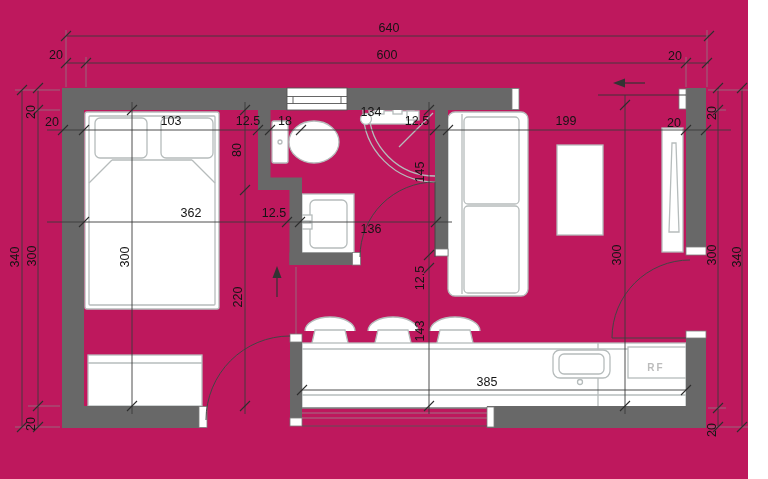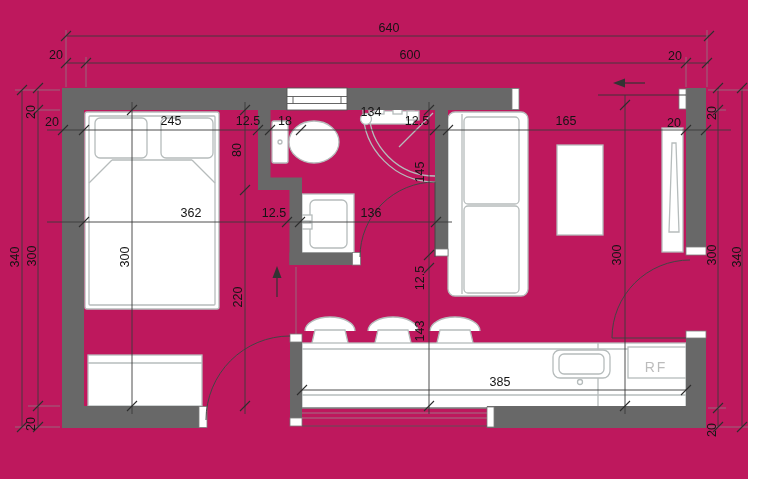--- a/index.html
+++ b/index.html
@@ -2,22 +2,22 @@
 <html><head>
 <meta charset="utf-8">
 <style>
   html,body{margin:0;padding:0;background:#fff;}
   .stage{position:relative;width:748px;height:479px;background:#be185d;overflow:hidden;
          font-family:"Liberation Sans",sans-serif;}
   svg{position:absolute;left:0;top:0;}
   .dim{position:absolute;font-size:12.5px;line-height:1;color:#141414;
        transform:translate(-50%,-50%);white-space:nowrap;}
   .dim.v{transform:translate(-50%,-50%) rotate(-90deg);}
-  .rf{position:absolute;font-size:14px;letter-spacing:2px;color:#bcbcbc;
-      transform:translate(-50%,-50%);}
+  .rf{position:absolute;font-size:10px;letter-spacing:2px;color:#bcbcbc;
+      transform:translate(-50%,-50%);font-weight:bold;}
 </style>
 </head>
 <body>
 
 <div class="stage">
 
 <svg width="768" height="479" viewBox="0 0 768 479">
 
   <g fill="#ffffff" stroke="#b6bcbc" stroke-width="1.3">
 
@@ -210,37 +210,37 @@
     M737,93 l10,-10 M737,432 l10,-10
     M127,115 l10,-10 M127,411 l10,-10
     M240,115 l10,-10 M240,195 l10,-10 M240,411 l10,-10
     M424,115 l10,-10 M424,260 l10,-10 M424,273 l10,-10 M424,411 l10,-10
     M620,110 l10,-10 M620,411 l10,-10
     M297,395 l10,-10 M681,395 l10,-10"></path>
 </svg>
 
 <span class="dim" style="left:389px;top:28px">640</span>
 <span class="dim" style="left:56px;top:55px">20</span>
-<span class="dim" style="left:410px;top:55px">600</span>
+<span class="dim" style="left:387px;top:55px">600</span>
 <span class="dim" style="left:675px;top:56px">20</span>
 
 <span class="dim" style="left:52px;top:122px">20</span>
-<span class="dim" style="left:171px;top:121px">245</span>
+<span class="dim" style="left:171px;top:121px">103</span>
 <span class="dim" style="left:248px;top:121px">12.5</span>
 <span class="dim" style="left:285px;top:121px">18</span>
 <span class="dim" style="left:371px;top:112px">134</span>
 <span class="dim" style="left:417px;top:121px">12.5</span>
-<span class="dim" style="left:566px;top:121px">165</span>
+<span class="dim" style="left:566px;top:121px">199</span>
 <span class="dim" style="left:674px;top:123px">20</span>
 
 <span class="dim" style="left:191px;top:213px">362</span>
 <span class="dim" style="left:274px;top:213px">12.5</span>
-<span class="dim" style="left:371px;top:213px">136</span>
-
-<span class="dim" style="left:500px;top:382px">385</span>
+<span class="dim" style="left:371px;top:229px">136</span>
+
+<span class="dim" style="left:487px;top:382px">385</span>
 
 <span class="dim v" style="left:15px;top:257px">340</span>
 <span class="dim v" style="left:31px;top:112px">20</span>
 <span class="dim v" style="left:32px;top:256px">300</span>
 <span class="dim v" style="left:31px;top:424px">20</span>
 
 <span class="dim v" style="left:125px;top:257px">300</span>
 <span class="dim v" style="left:237px;top:150px">80</span>
 <span class="dim v" style="left:238px;top:297px">220</span>
 <span class="dim v" style="left:420px;top:172px">145</span>

